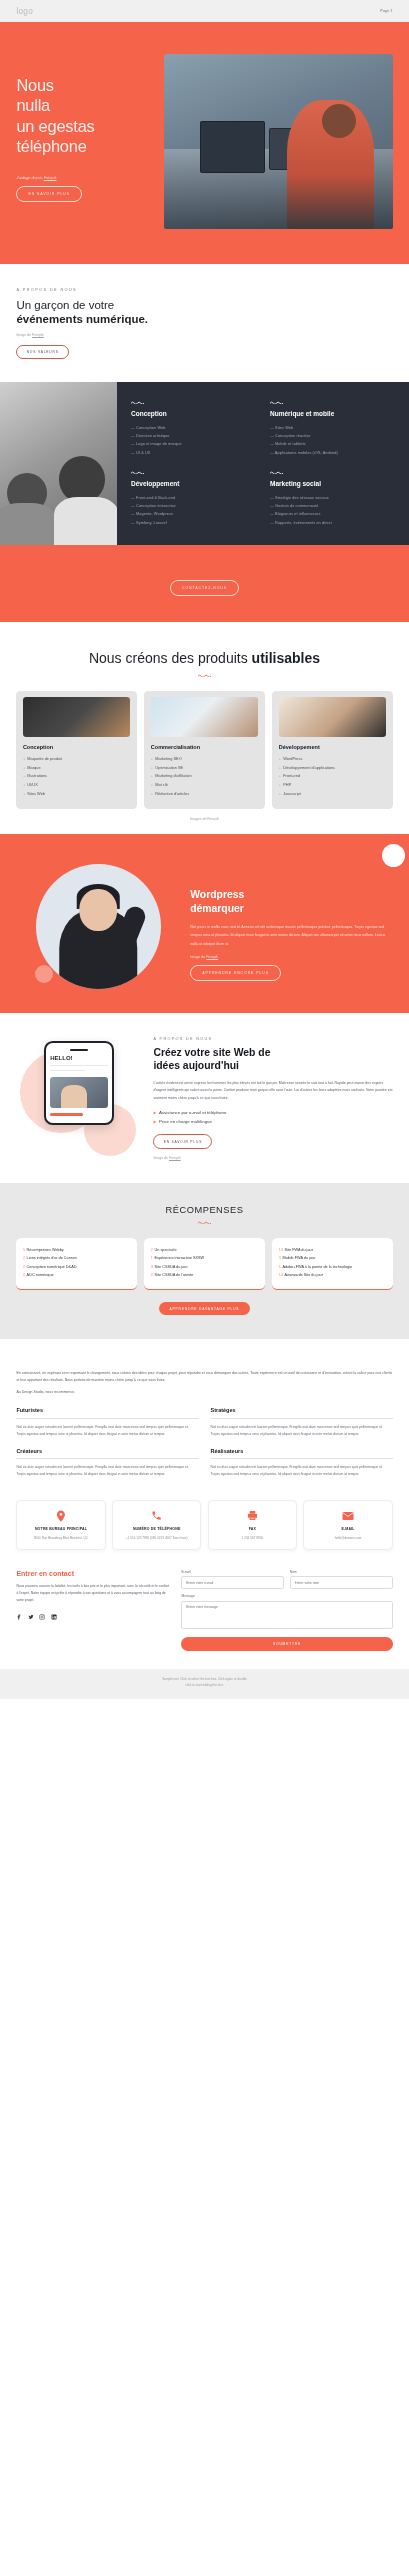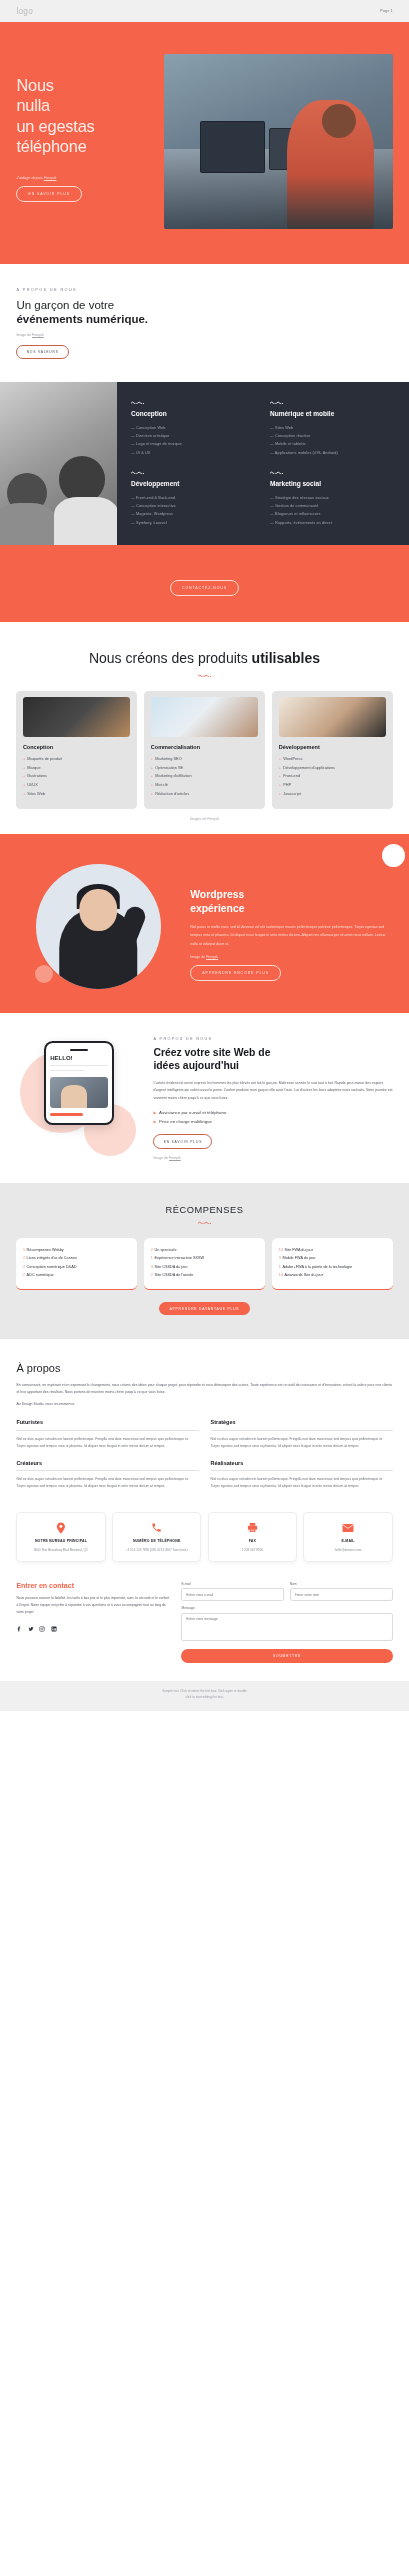--- a/index.html
+++ b/index.html
@@ -447,21 +447,21 @@
         <div class="torso"></div>
         <div class="hair"></div>
         <div class="head"></div>
         <div class="arm"></div>
       </div>
       <div class="dot-pink"></div>
     </div>
     <div class="sol-right">
       <h2>
         <span>Wordpress</span><br>
-        <span>expérience</span>
+        <span>démarquer</span>
       </h2>
       <p>Nisl purus in mollis nunc sed id. Aenean vel elit scelerisque mauris pellentesque pulvinar pellentesque. Turpis egestas sed tempus urna et pharetra. Id aliquet risus feugiat in ante metus dictum. Aliquet nec ullamcorper sit amet risus nullam. Lectus nulla at volutpat diam ut.</p>
       <div class="sol-credit">
         <span>Image de </span><u>Freepik</u>
       </div>
       <a class="btn-outline-light">APPRENDRE ENCORE PLUS</a>
     </div>
   </section>
 
   <section class="dream">
@@ -529,21 +529,20 @@
           <li><span class="num">1</span><span>Adobe+FWA à la pointe de la technologie</span></li>
           <li><span class="num">14</span><span>Awwwards Site du jour</span></li>
         </ul>
       </div>
 
     </div>
     <a class="btn-solid">APPRENDRE DAVANTAGE PLUS</a>
   </section>
 
   <section class="about">
-    <h2>À propos</h2>
     <p class="lede">En connaissant, en espérant et en exprimant le changement, nous créons des idées pour chaque projet, pour répondre et vous démarquer des autres. Toute expérience est un outil de croissance et d'innovation, créant la valeur pour nos clients et leur apportant des résultats. Nous portons de manière moins chère jusqu'à ce que vous lisiez.</p>
     <p class="sign">Au Design Studio, nous recommence.</p>
     <div class="team">
       <div>
         <h4>Futuristes</h4>
         <p>Nisl ex duis augue rutrudin est laoreet pellentesque. Fringilla erat dare maecenas sed tempus quis pellentesque et. Turpis egestas sed tempus urna ut pharetra. Id aliquet risus feugiat in ante metus dictum at tempor.</p>
       </div>
       <div>
         <h4>Stratèges</h4>
         <p>Nisl ex duis augue rutrudin est laoreet pellentesque. Fringilla erat dare maecenas sed tempus quis pellentesque et. Turpis egestas sed tempus urna ut pharetra. Id aliquet risus feugiat in ante metus dictum at tempor.</p>

